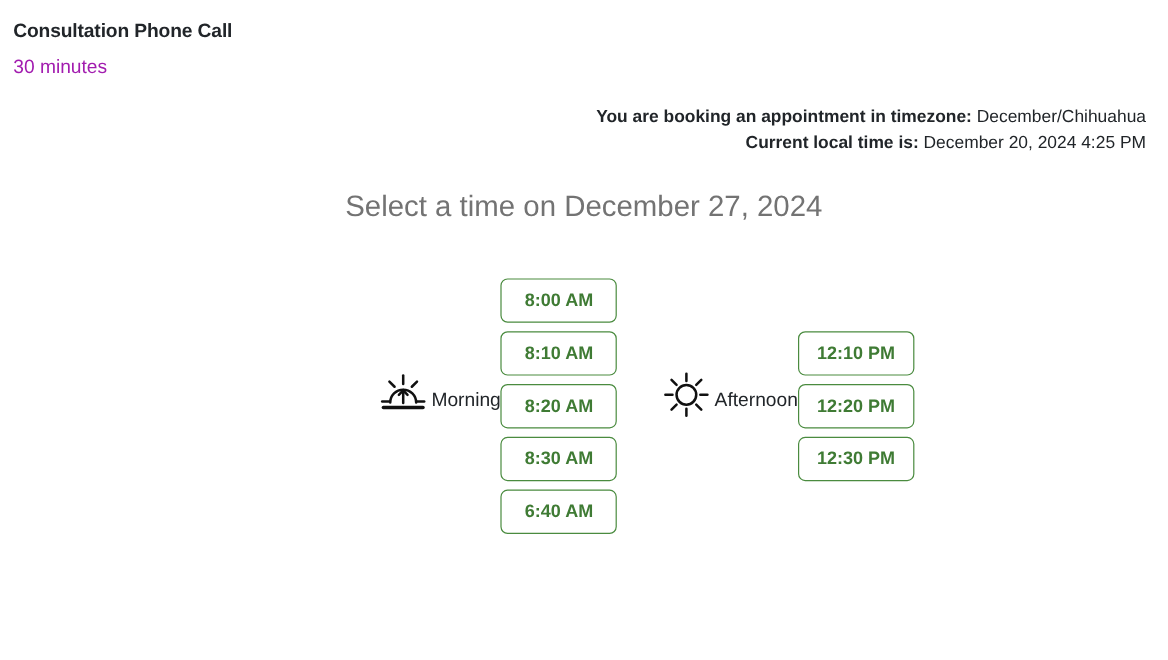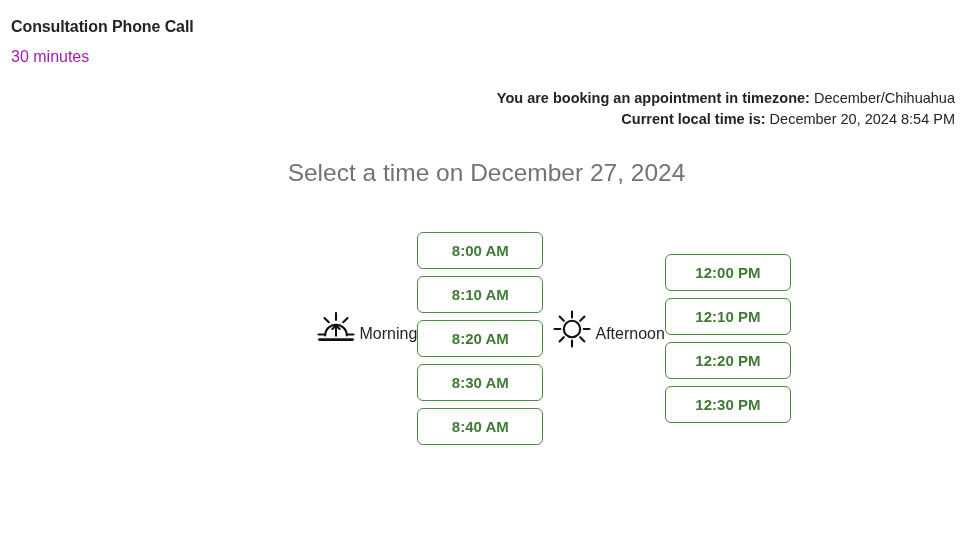--- a/index.html
+++ b/index.html
@@ -105,21 +105,21 @@
   }
   .slot-list {
     margin-top: 20px;
     width: 114px;
     display: flex;
     flex-direction: column;
     gap: 7px;
   }
   .slot-button {
     box-sizing: border-box;
-    width: 126px;
+    width: 97px;
     height: 37px;
     border: 1.6px solid #4a8b3f;
     border-radius: 6px;
     background: #ffffff;
     color: #3f7b34;
     font-family: "Liberation Sans", sans-serif;
     font-size: 15px;
     font-weight: bold;
     line-height: 33px;
     text-align: center;
@@ -136,21 +136,21 @@
   <div class="event-duration">30 minutes</div>
 </div>
 
 <div class="tz-block">
   <div class="tz-line">
     <span class="tz-label">You are booking an appointment in timezone:</span>
     <span class="tz-value">December/Chihuahua</span>
   </div>
   <div class="tz-line">
     <span class="tz-label">Current local time is:</span>
-    <span class="tz-value">December 20, 2024 8:54 PM</span>
+    <span class="tz-value">December 20, 2024 4:25 PM</span>
   </div>
 </div>
 
 <div class="select-heading">Select a time on December 27, 2024</div>
 
 <div class="columns">
 
   <div class="slot-column">
     <span class="period-icon">
       <svg viewBox="0 0 48 48" xmlns="http://www.w3.org/2000/svg" fill="none" stroke="#111111" stroke-width="2.1" stroke-linecap="round">
@@ -170,40 +170,39 @@
 
         <line x1="7.5" y1="34.6" x2="40.5" y2="34.6" stroke-width="2.9"></line>
       </svg>
     </span>
     <div class="period-label">Morning</div>
     <div class="slot-list">
       <button class="slot-button">8:00 AM</button>
       <button class="slot-button">8:10 AM</button>
       <button class="slot-button">8:20 AM</button>
       <button class="slot-button">8:30 AM</button>
-      <button class="slot-button">8:40 AM</button>
+      <button class="slot-button">6:40 AM</button>
     </div>
   </div>
 
   <div class="slot-column">
     <span class="period-icon">
       <svg viewBox="0 0 48 48" xmlns="http://www.w3.org/2000/svg" fill="none" stroke="#111111" stroke-width="2.1" stroke-linecap="round">
         <circle cx="24" cy="24" r="8.2"></circle>
         <line x1="24" y1="6.5" x2="24" y2="12.4"></line>
         <line x1="24" y1="35.6" x2="24" y2="41.5"></line>
         <line x1="6.5" y1="24" x2="12.4" y2="24"></line>
         <line x1="35.6" y1="24" x2="41.5" y2="24"></line>
         <line x1="11.6" y1="11.6" x2="15.8" y2="15.8"></line>
         <line x1="32.2" y1="32.2" x2="36.4" y2="36.4"></line>
         <line x1="36.4" y1="11.6" x2="32.2" y2="15.8"></line>
         <line x1="15.8" y1="32.2" x2="11.6" y2="36.4"></line>
       </svg>
     </span>
     <div class="period-label">Afternoon</div>
     <div class="slot-list">
-      <button class="slot-button">12:00 PM</button>
       <button class="slot-button">12:10 PM</button>
       <button class="slot-button">12:20 PM</button>
       <button class="slot-button">12:30 PM</button>
     </div>
   </div>
 
 </div>
 
 </body></html>

